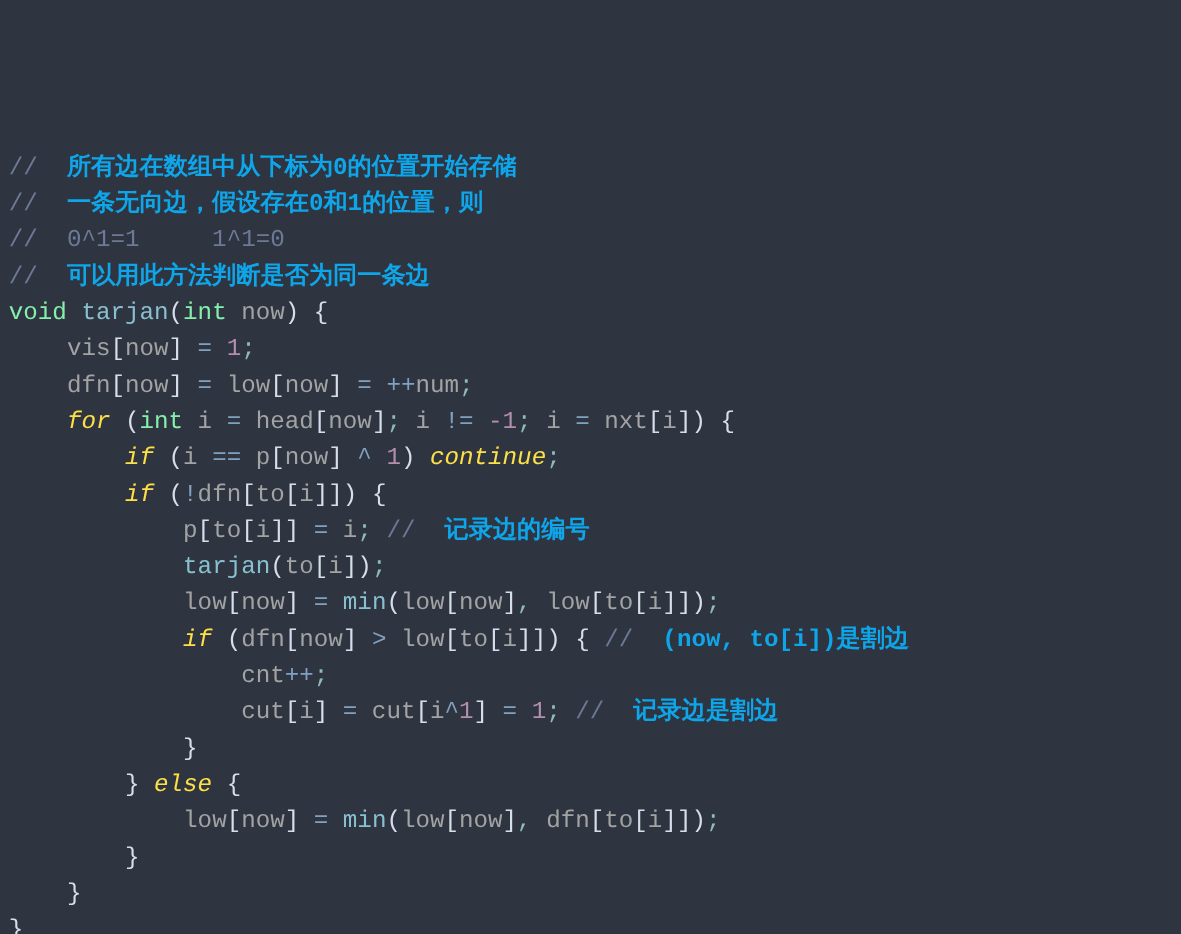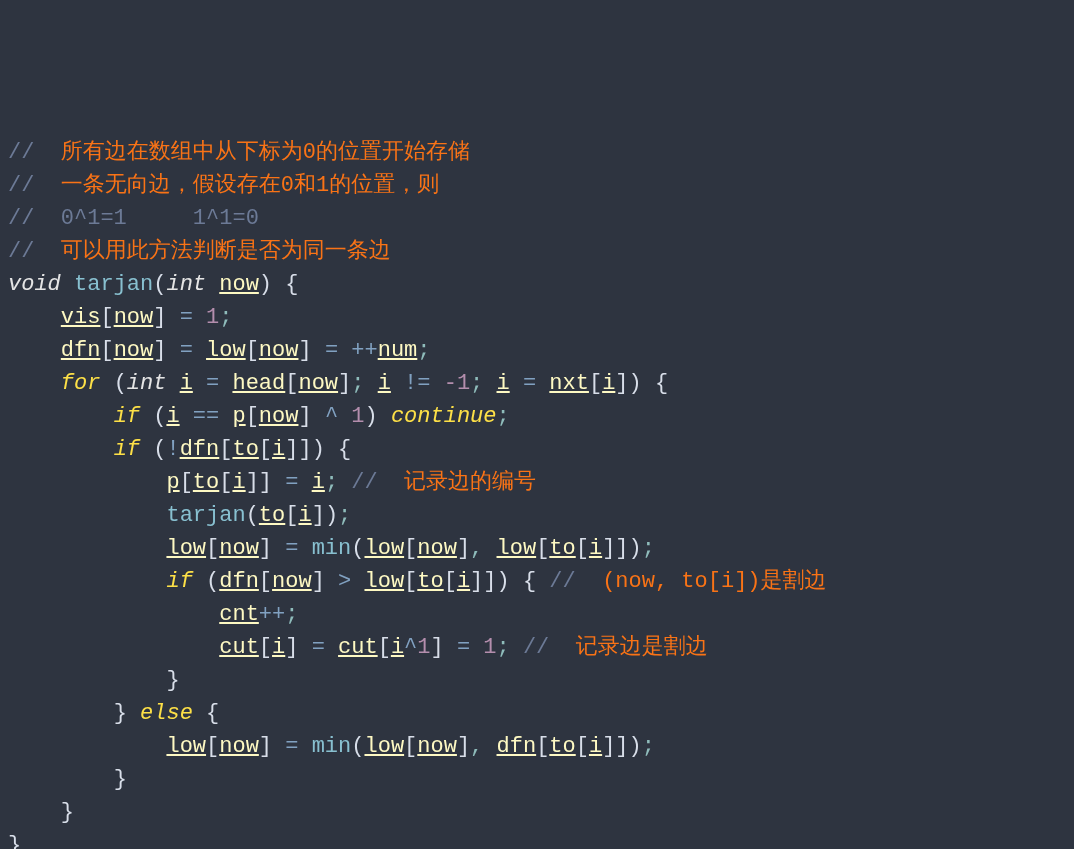--- a/index.html
+++ b/index.html
@@ -10,26 +10,26 @@
     line-height: 1.5;
     color: #d8dee9;
     padding: 4px 8px;
     white-space: pre;
     overflow: hidden;
     width: 1074px;
     height: 849px;
   }
   .line { display: block; }
   .com { color: #6c7a96; }
-  .com-cjk { color: #f97316; }
+  .com-cjk { color: #0ea5e9; font-weight: bold; }
   .kw { color: #fde047; font-style: italic; }
-  .typ { color: #e5e5e5; font-style: italic; }
+  .typ { color: #86efac; }
   .fn { color: #88c0d0; }
   .call { color: #88c0d0; }
-  .id { color: #fef9c3; text-decoration: underline; }
+  .id { color: #a3a3a3; }
   .num { color: #b48ead; }
   .op { color: #81a1c1; }
   .pun { color: #8fbcbb; }
   .br { color: #d8dee9; }
   .inc { color: #81a1c1; }
 </style>
 </head>
 <body>
 
 

